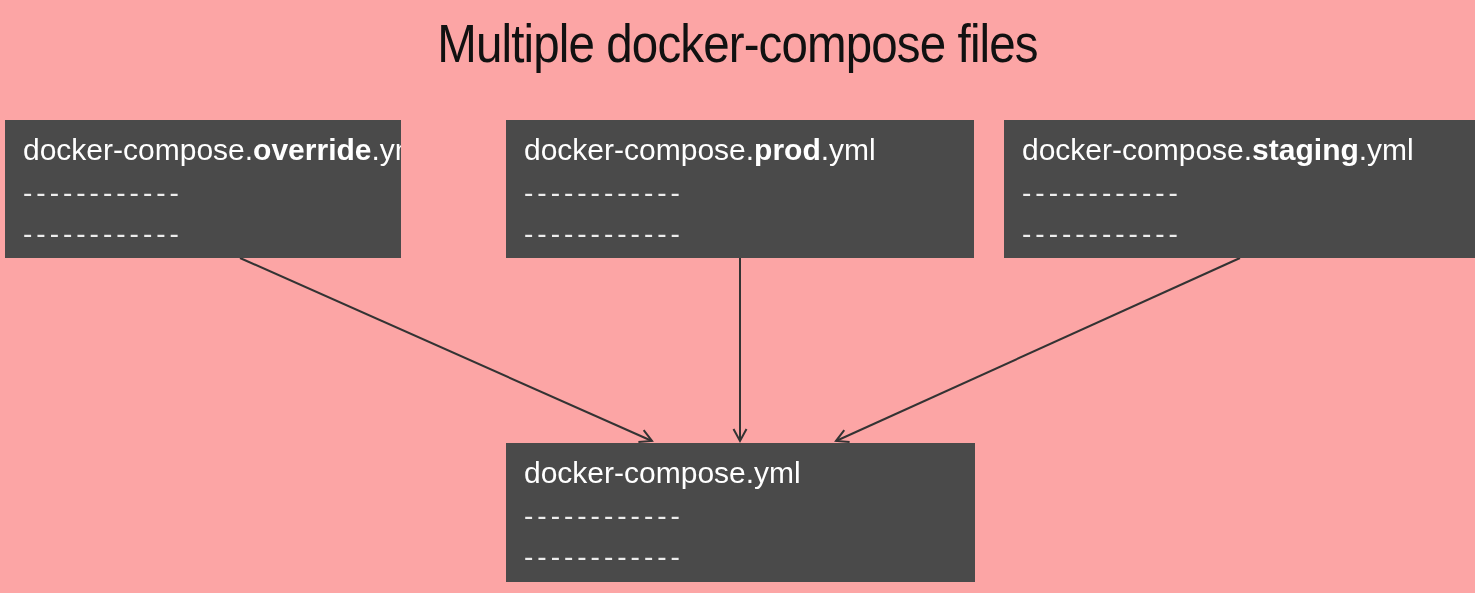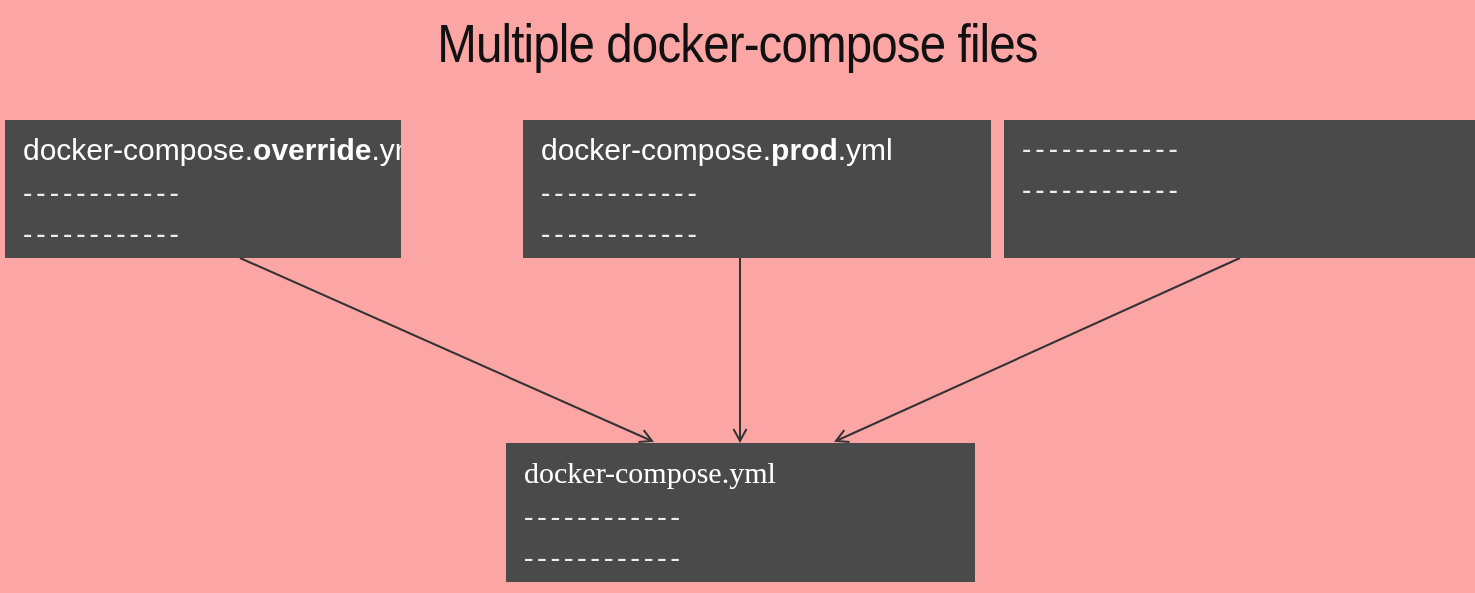--- a/index.html
+++ b/index.html
@@ -34,23 +34,23 @@
     white-space: nowrap;
   }
   .file-box {
     position: absolute;
     background: var(--box-bg);
     color: var(--box-text);
     padding: 8px 18px 0 18px;
     overflow: hidden;
   }
   .box-override { left: 5px;    top: 120px; width: 396px; height: 138px; }
-  .box-prod     { left: 506px;  top: 120px; width: 468px; height: 138px; margin-left: 17px; }
+  .box-prod     { left: 506px;  top: 120px; width: 468px; height: 138px; }
   .box-staging  { left: 1004px; top: 120px; width: 471px; height: 138px; }
-  .box-base     { left: 506px;  top: 443px; width: 469px; height: 139px; font-family: Liberation Serif, serif; }
+  .box-base     { left: 506px;  top: 443px; width: 469px; height: 139px; }
   .file-name {
     font-size: 30px;
     font-weight: 300;
     line-height: 44px;
     white-space: nowrap;
   }
   .file-name .emph { font-weight: 700; }
   .dash-line {
     font-size: 28px;
     font-weight: 400;
@@ -96,20 +96,23 @@
 
   <div class="file-box box-prod">
     <div class="file-name">
       <span>docker-compose.</span><span class="emph">prod</span><span>.yml</span>
     </div>
     <div class="dash-line">------------</div>
     <div class="dash-line">------------</div>
   </div>
 
   <div class="file-box box-staging">
+    <div class="file-name">
+      <span>docker-compose.</span><span class="emph">staging</span><span>.yml</span>
+    </div>
     <div class="dash-line">------------</div>
     <div class="dash-line">------------</div>
   </div>
 
   <div class="file-box box-base">
     <div class="file-name">
       <span>docker-compose.yml</span><span class="emph"></span><span></span>
     </div>
     <div class="dash-line">------------</div>
     <div class="dash-line">------------</div>

